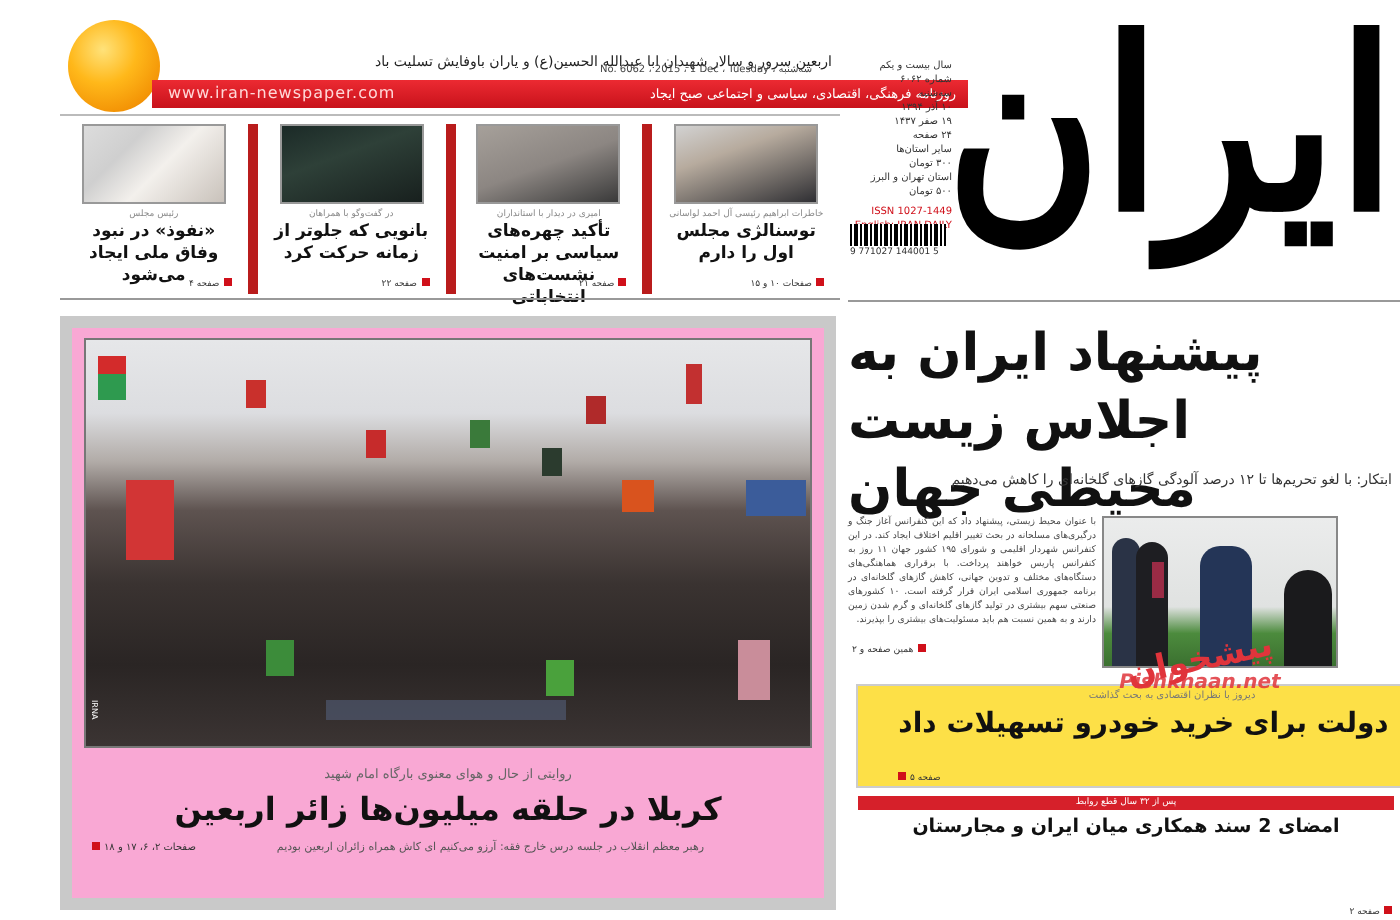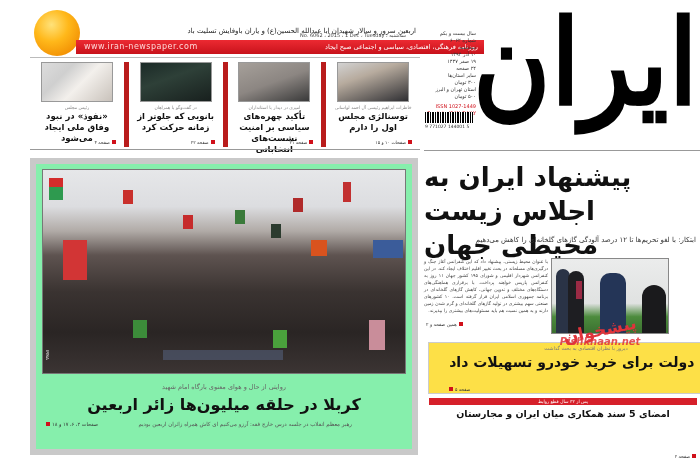--- a/index.html
+++ b/index.html
@@ -35,21 +35,21 @@
   .teaser .page { position: absolute; right: 8px; bottom: 2px; font-size: 4.5px; color: #333; }
   .teaser .page::before { content: ""; display: inline-block; width: 4px; height: 4px; background: #d0101a; margin-left: 2px; }
   .ph1 { background: linear-gradient(135deg, #dcdcdc 0%, #cfcfcf 30%, #f3f0ec 55%, #c9c2bb 100%); }
   .ph2 { background: linear-gradient(160deg, #a6a09a 0%, #8c8682 50%, #3a3a3a 100%); }
   .ph3 { background: linear-gradient(160deg, #1b2a27 0%, #2e4038 40%, #18201e 100%); }
   .ph4 { background: linear-gradient(160deg, #d2d2d2 0%, #b7ab9e 35%, #2f2f33 100%); }
   .teaser-rule { position: absolute; left: 30px; top: 149px; width: 390px; height: 1px; background: #999; }
 
   
   .main-frame { position: absolute; left: 30px; top: 158px; width: 388px; height: 297px; background: #c9c9c9; padding: 6px; }
-  .main-inner { width: 100%; height: 100%; background: #86efac; position: relative; }
+  .main-inner { width: 100%; height: 100%; background: #f9a8d4; position: relative; }
   .main-photo { position: absolute; left: 6px; top: 5px; width: 364px; height: 205px; border: 1px solid #777;
     background:
       linear-gradient(180deg, #e6e7e9 0%, #dcdde0 18%, #b1aba7 30%, #5e5350 42%, #3a3331 60%, #2a2524 80%, #3b3433 100%); overflow: hidden; }
   .flag { position: absolute; width: 10px; height: 14px; }
   .photo-credit { position: absolute; left: 2px; top: 180px; font-size: 4px; color: #fff; writing-mode: vertical-rl; }
   .main-kicker { position: absolute; left: 0; right: 0; top: 219px; font-size: 6.5px; color: #666; text-align: center; direction: rtl; }
   .main-headline { position: absolute; left: 0; right: 0; top: 231px; font-size: 16px; font-weight: bold; text-align: center; direction: rtl; }
   .main-sub { position: absolute; right: 60px; top: 257px; font-size: 5.5px; color: #555; direction: rtl; }
   .main-page { position: absolute; left: 10px; top: 257px; font-size: 5px; color: #333; }
   .main-page::before { content: ""; display: inline-block; width: 4px; height: 4px; background: #d0101a; margin-right: 2px; }
@@ -188,16 +188,16 @@
 </div>
 
 <div class="watermark">
   <div class="fa">پیشخوان</div>
   <div class="en">Pishkhaan.net</div>
 </div>
 
 <div class="bottom-cols">
   <div class="bcol">
     <div class="tag">پس از ۳۲ سال قطع روابط</div>
-    <div class="title">امضای 5 سند همکاری میان ایران و مجارستان</div>
+    <div class="title">امضای 2 سند همکاری میان ایران و مجارستان</div>
     <div class="page">صفحه ۲</div>
   </div>
 </div>
 
 </body></html>

